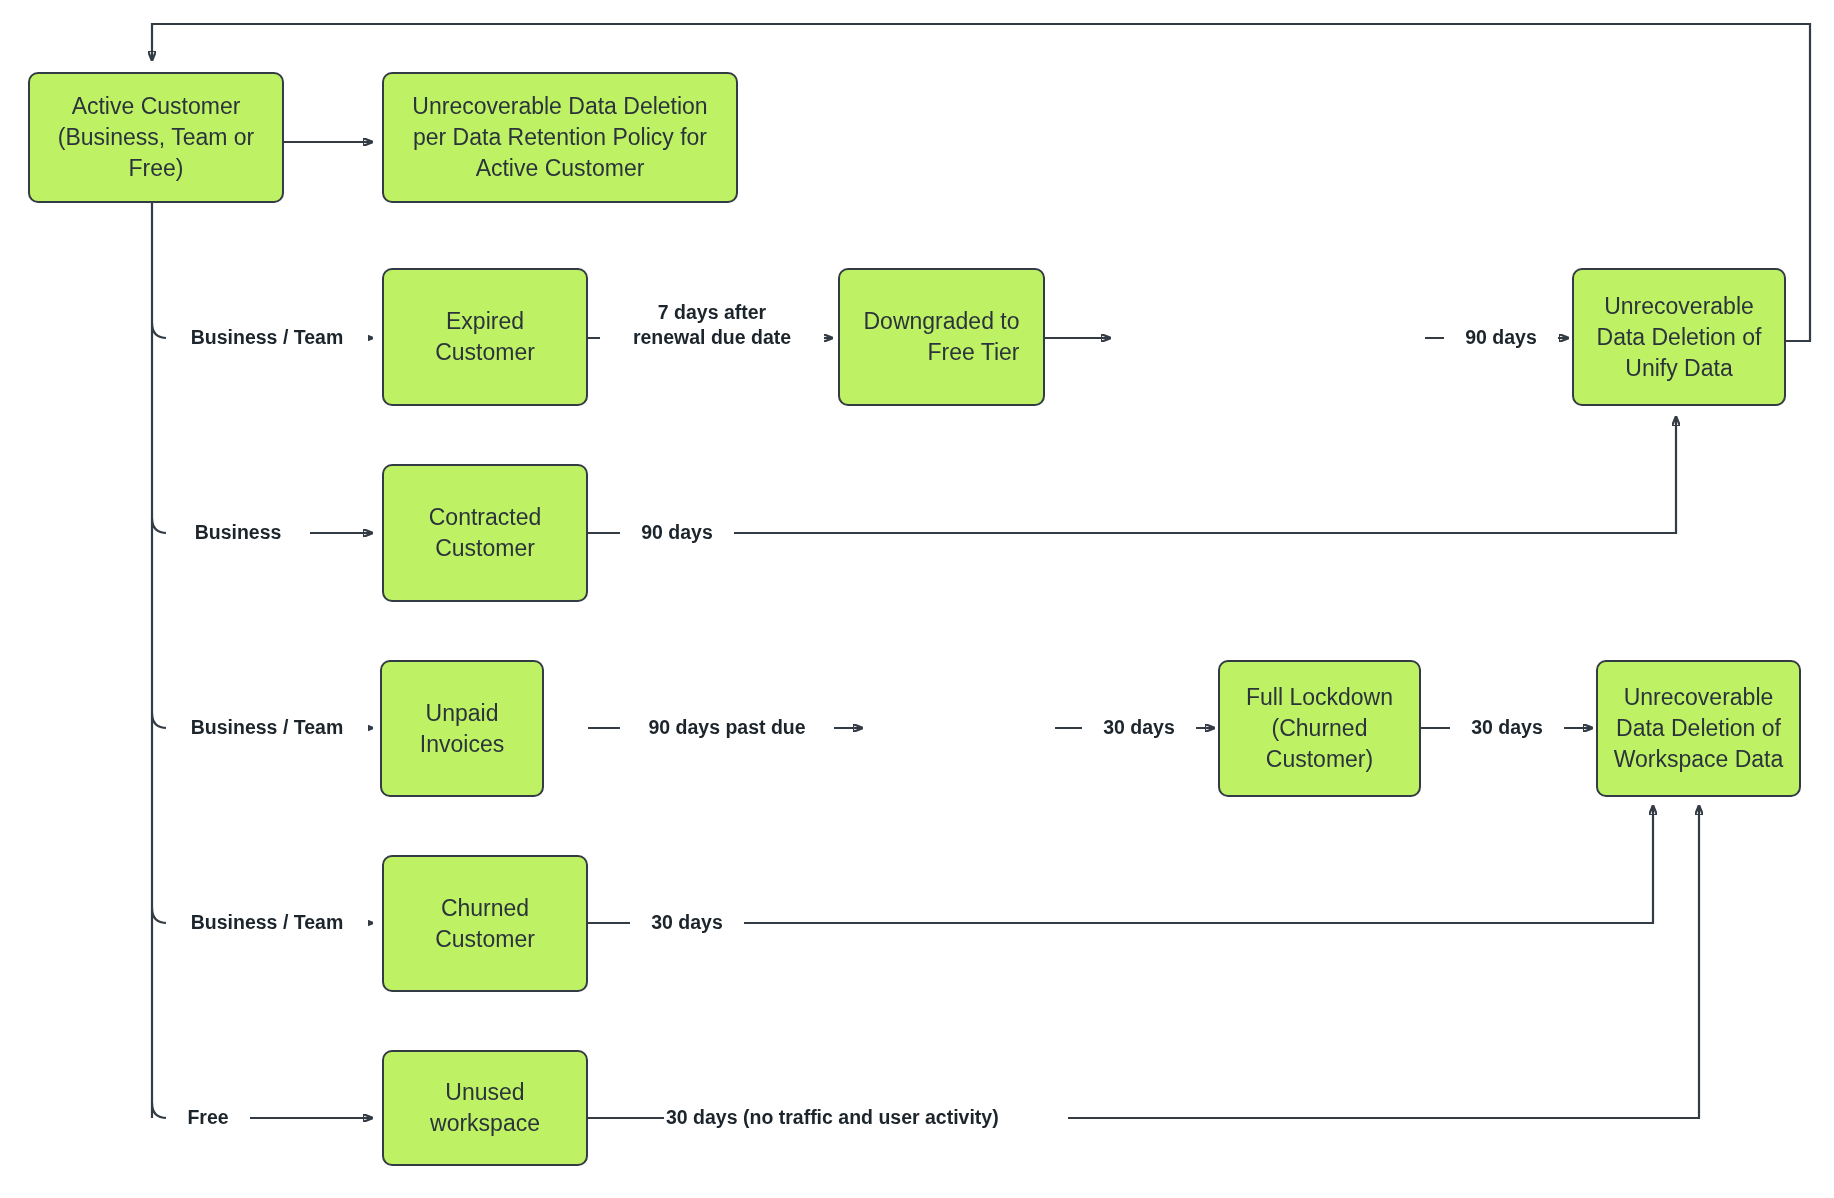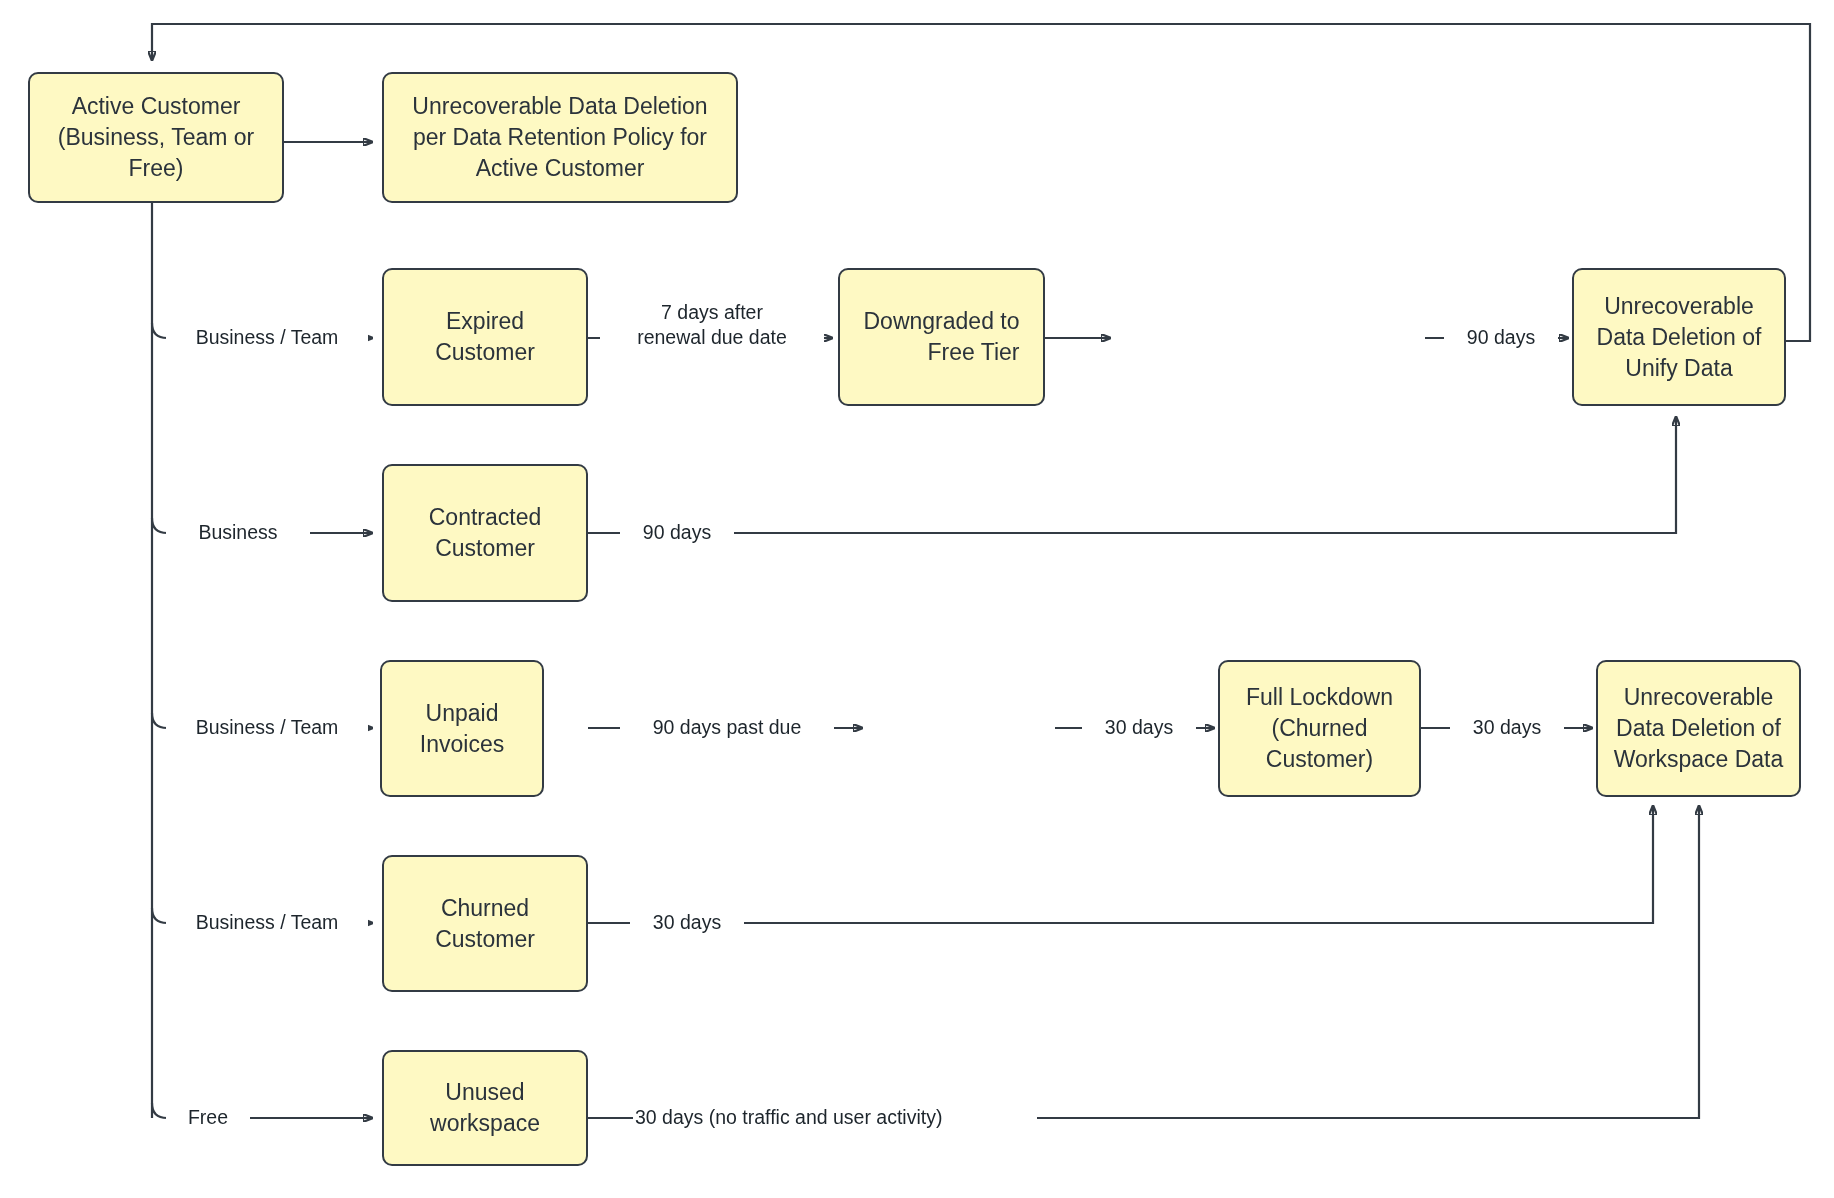--- a/index.html
+++ b/index.html
@@ -15,35 +15,35 @@
     width: 1834px;
     height: 1198px;
     background: #ffffff;
     overflow: hidden;
   }
   .node {
     position: absolute;
     box-sizing: border-box;
     border: 2px solid #333b44;
     border-radius: 10px;
-    background: #fef9c3;
+    background: #bef264;
     color: #2b333b;
     display: flex;
     align-items: center;
     justify-content: center;
     text-align: center;
     font-size: 23px;
     line-height: 31px;
     padding: 4px 8px;
     white-space: pre-line;
   }
   .edge-label {
     position: absolute;
     font-size: 19.5px;
-    font-weight: normal;
+    font-weight: bold;
     color: #1d252c;
     background: #ffffff;
     line-height: 25px;
     text-align: center;
     white-space: pre-line;
     padding: 0 2px;
   }
   svg.wires {
     position: absolute;
     left: 0;
@@ -162,15 +162,15 @@
   <div class="edge-label" style="left:1082px; top:715px; width:110px;">30 days</div>
 
   <div class="edge-label" style="left:1450px; top:715px; width:110px;">30 days</div>
 
   <div class="edge-label" style="left:166px; top:910px; width:198px;">Business / Team</div>
 
   <div class="edge-label" style="left:630px; top:910px; width:110px;">30 days</div>
 
   <div class="edge-label" style="left:166px; top:1105px; width:80px;">Free</div>
 
-  <div class="edge-label" style="left:633px; top:1105px; width:400px; text-align:left;">30 days (no traffic and user activity)</div>
+  <div class="edge-label" style="left:664px; top:1105px; width:400px; text-align:left;">30 days (no traffic and user activity)</div>
 
 </div>
 
 </body></html>

